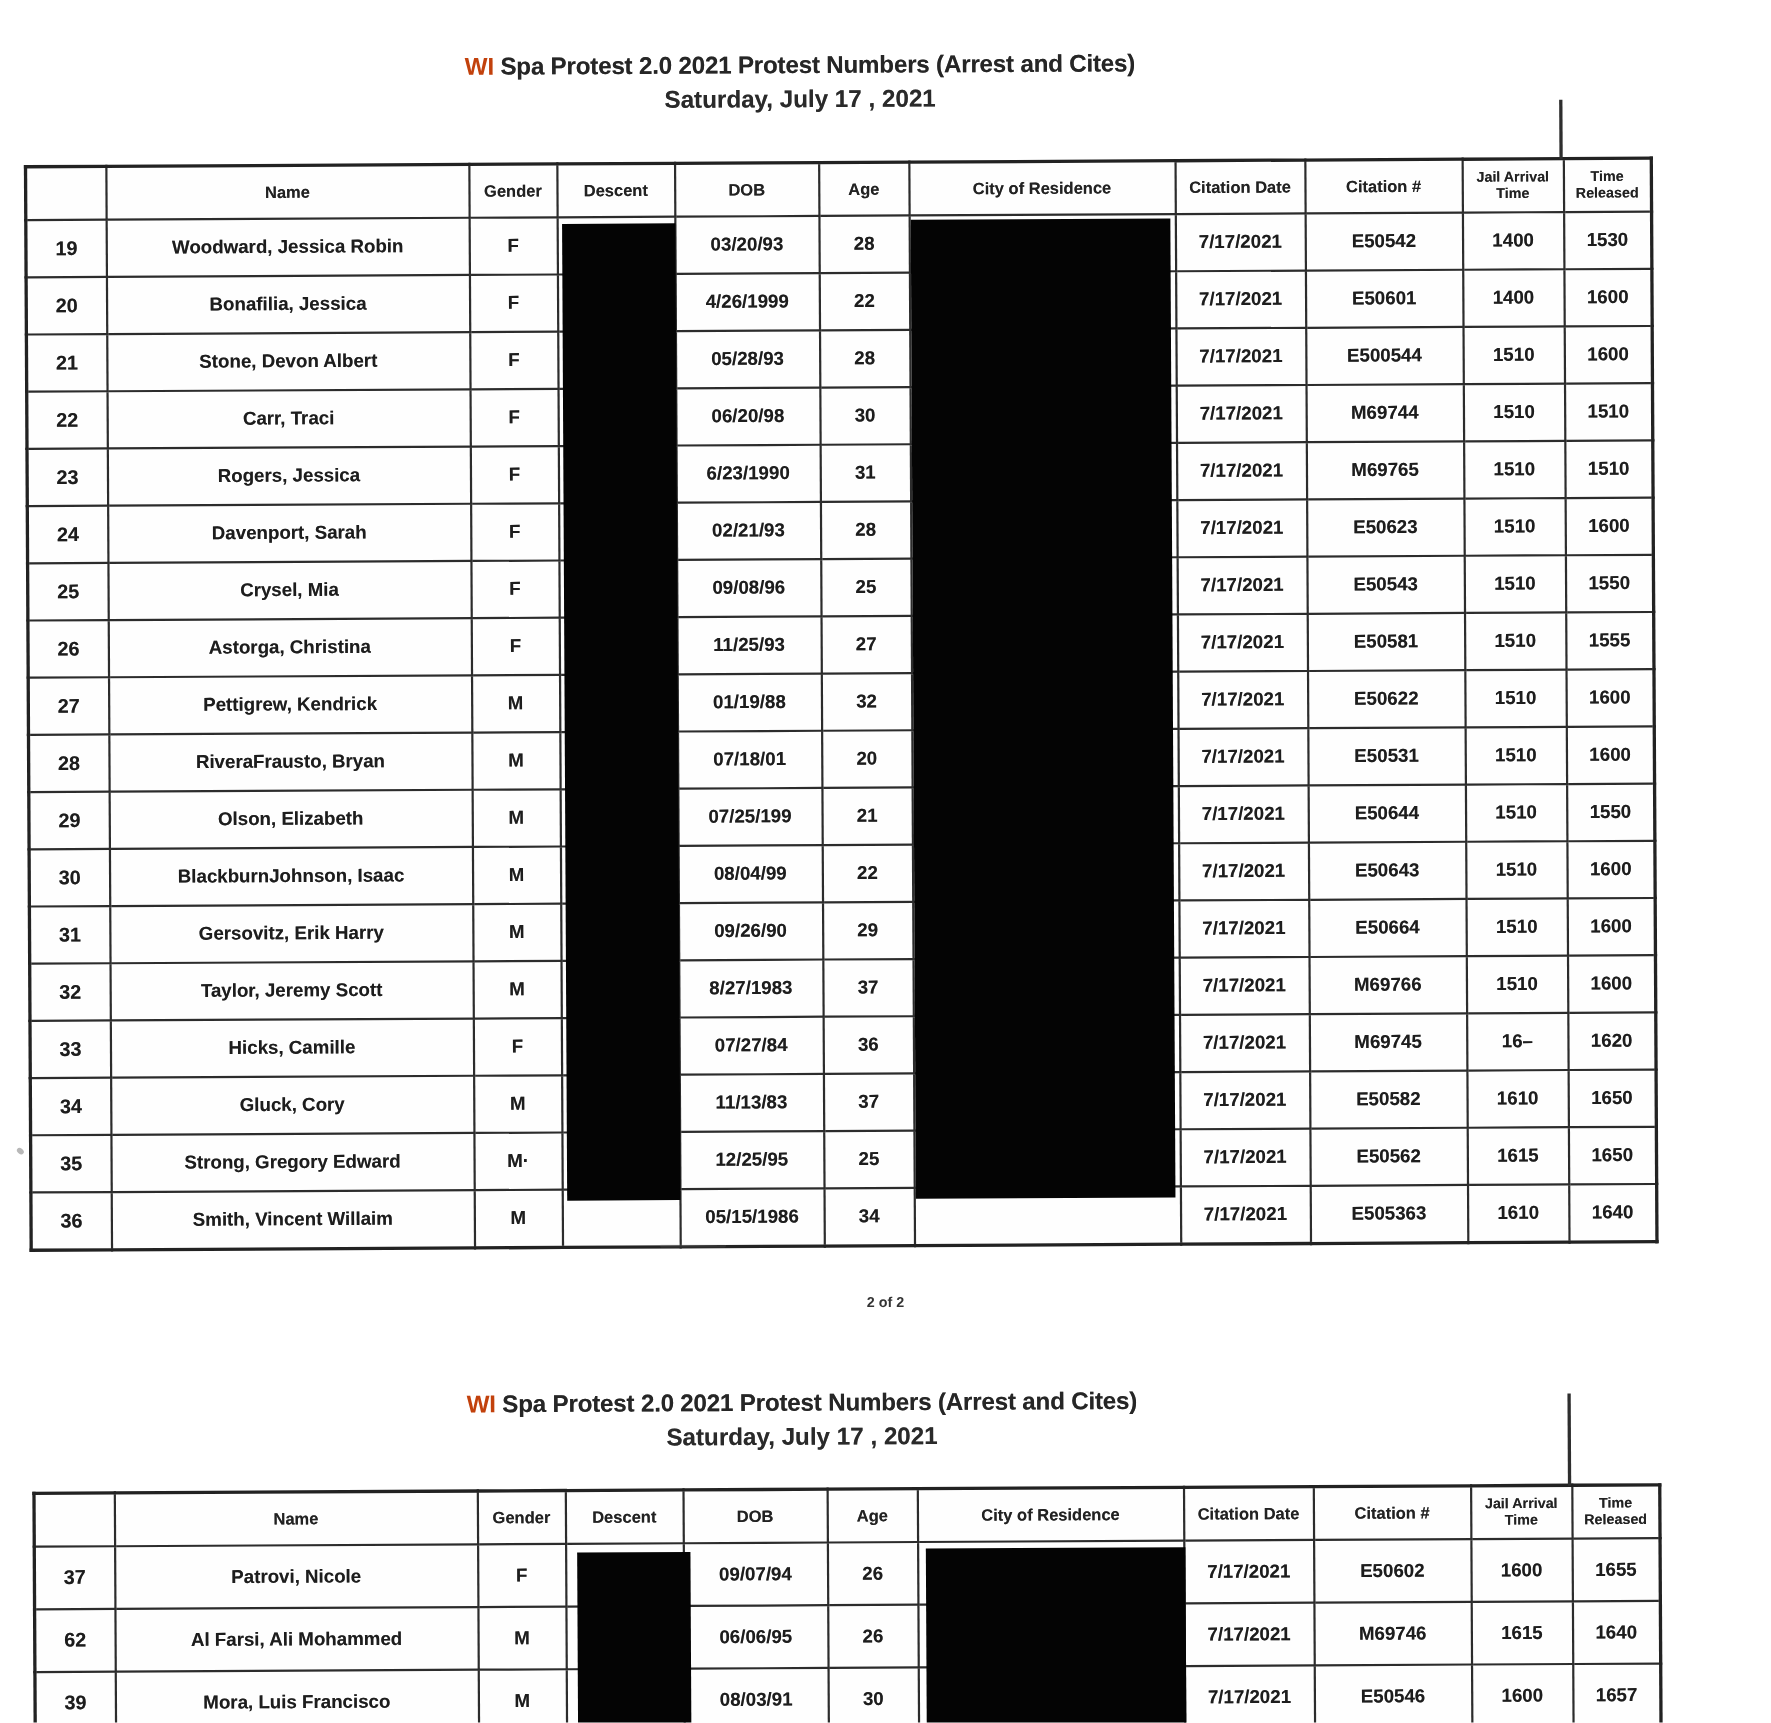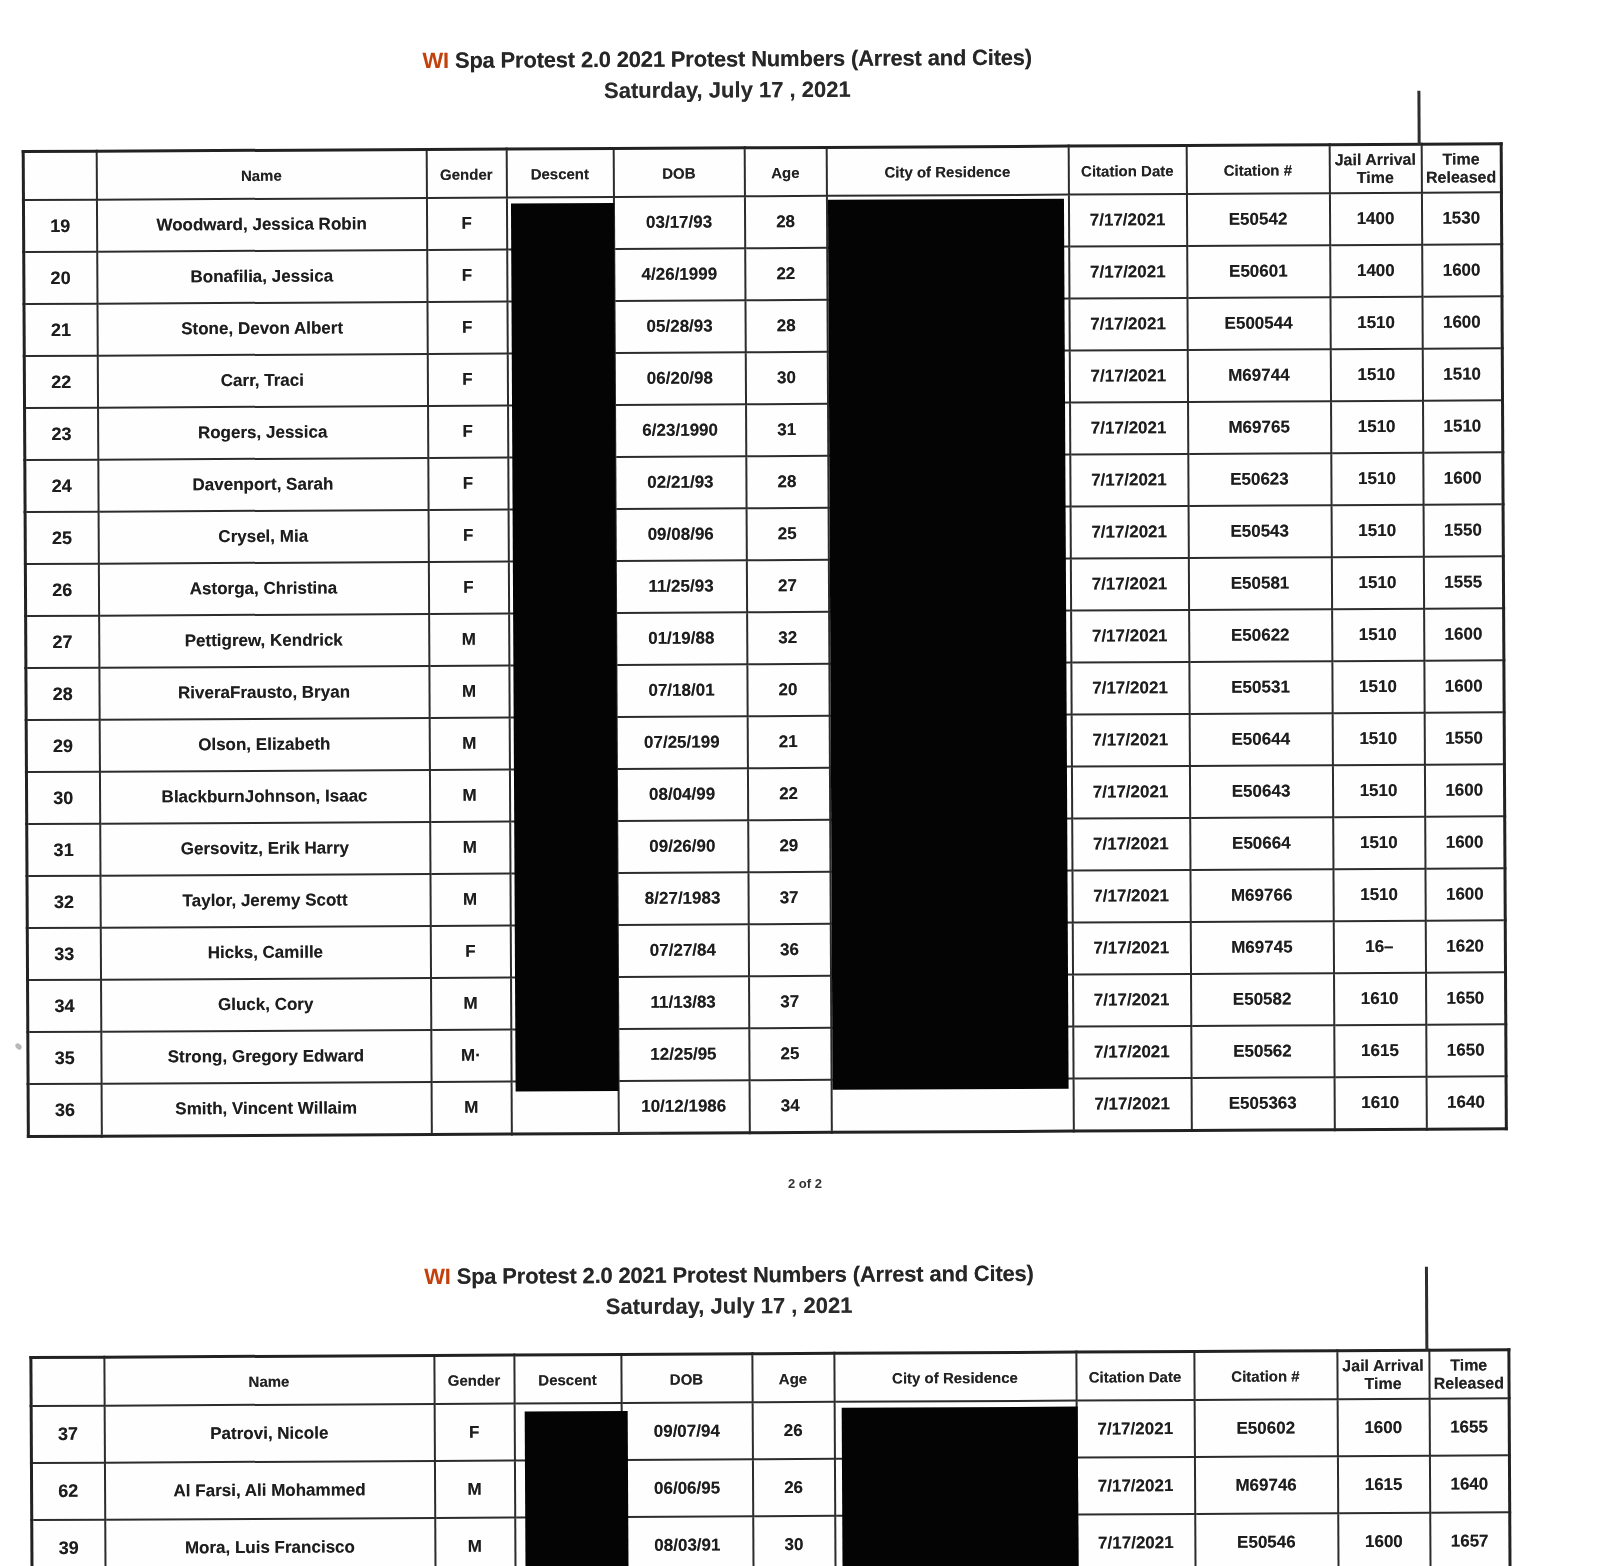--- a/index.html
+++ b/index.html
@@ -25,21 +25,21 @@
   #tablewrap1{left:24px;top:146px;width:1478px;}
   #tablewrap2{left:30px;top:90px;width:1478px;}
 
   table{border-collapse:collapse;table-layout:fixed;width:1478px;
     background:#fefefe;}
   th,td{border:2px solid #2c2c2c;text-align:center;vertical-align:middle;
     overflow:hidden;white-space:nowrap;}
   table{border:3px solid #222;}
   thead th{font-size:15px;height:44px;color:#222;
     text-shadow:0 0 0.5px rgba(30,30,30,.6);}
-  thead th.small-h{font-size:16px;line-height:1.15;white-space:pre-line;}
+  thead th.small-h{font-size:13px;line-height:1.15;white-space:pre-line;}
   tbody td{font-size:17px;color:#1d1d1d;
     text-shadow:0 0 0.5px rgba(30,30,30,.55);}
   #tablewrap1 tbody td{height:48px;}
   #tablewrap2 tbody td{height:53px;}
   td.c-num{font-size:18px;}
 
   
   col.w-num{width:73px;}  col.w-name{width:330px;} col.w-gender{width:80px;}
   col.w-descent{width:107px;} col.w-dob{width:131px;} col.w-age{width:82px;}
   col.w-city{width:242px;} col.w-citdate{width:118px;} col.w-citno{width:143px;}
@@ -104,21 +104,21 @@
 Released</th>
         </tr>
       </thead>
       <tbody>
 
           <tr>
             <td class="c-num">19</td>
             <td class="c-name">Woodward, Jessica Robin</td>
             <td class="c-gender">F</td>
             <td class="c-descent"></td>
-            <td class="c-dob">03/17/93</td>
+            <td class="c-dob">03/20/93</td>
             <td class="c-age">28</td>
             <td class="c-city"></td>
             <td class="c-citdate">7/17/2021</td>
             <td class="c-citno">E50542</td>
             <td class="c-jail">1400</td>
             <td class="c-released">1530</td>
           </tr>
 
           <tr>
             <td class="c-num">20</td>
@@ -342,21 +342,21 @@
             <td class="c-citno">E50562</td>
             <td class="c-jail">1615</td>
             <td class="c-released">1650</td>
           </tr>
 
           <tr>
             <td class="c-num">36</td>
             <td class="c-name">Smith, Vincent Willaim</td>
             <td class="c-gender">M</td>
             <td class="c-descent"></td>
-            <td class="c-dob">10/12/1986</td>
+            <td class="c-dob">05/15/1986</td>
             <td class="c-age">34</td>
             <td class="c-city"></td>
             <td class="c-citdate">7/17/2021</td>
             <td class="c-citno">E505363</td>
             <td class="c-jail">1610</td>
             <td class="c-released">1640</td>
           </tr>
         </tbody>
     </table>
     <div class="redaction" id="red1-descent"></div>

